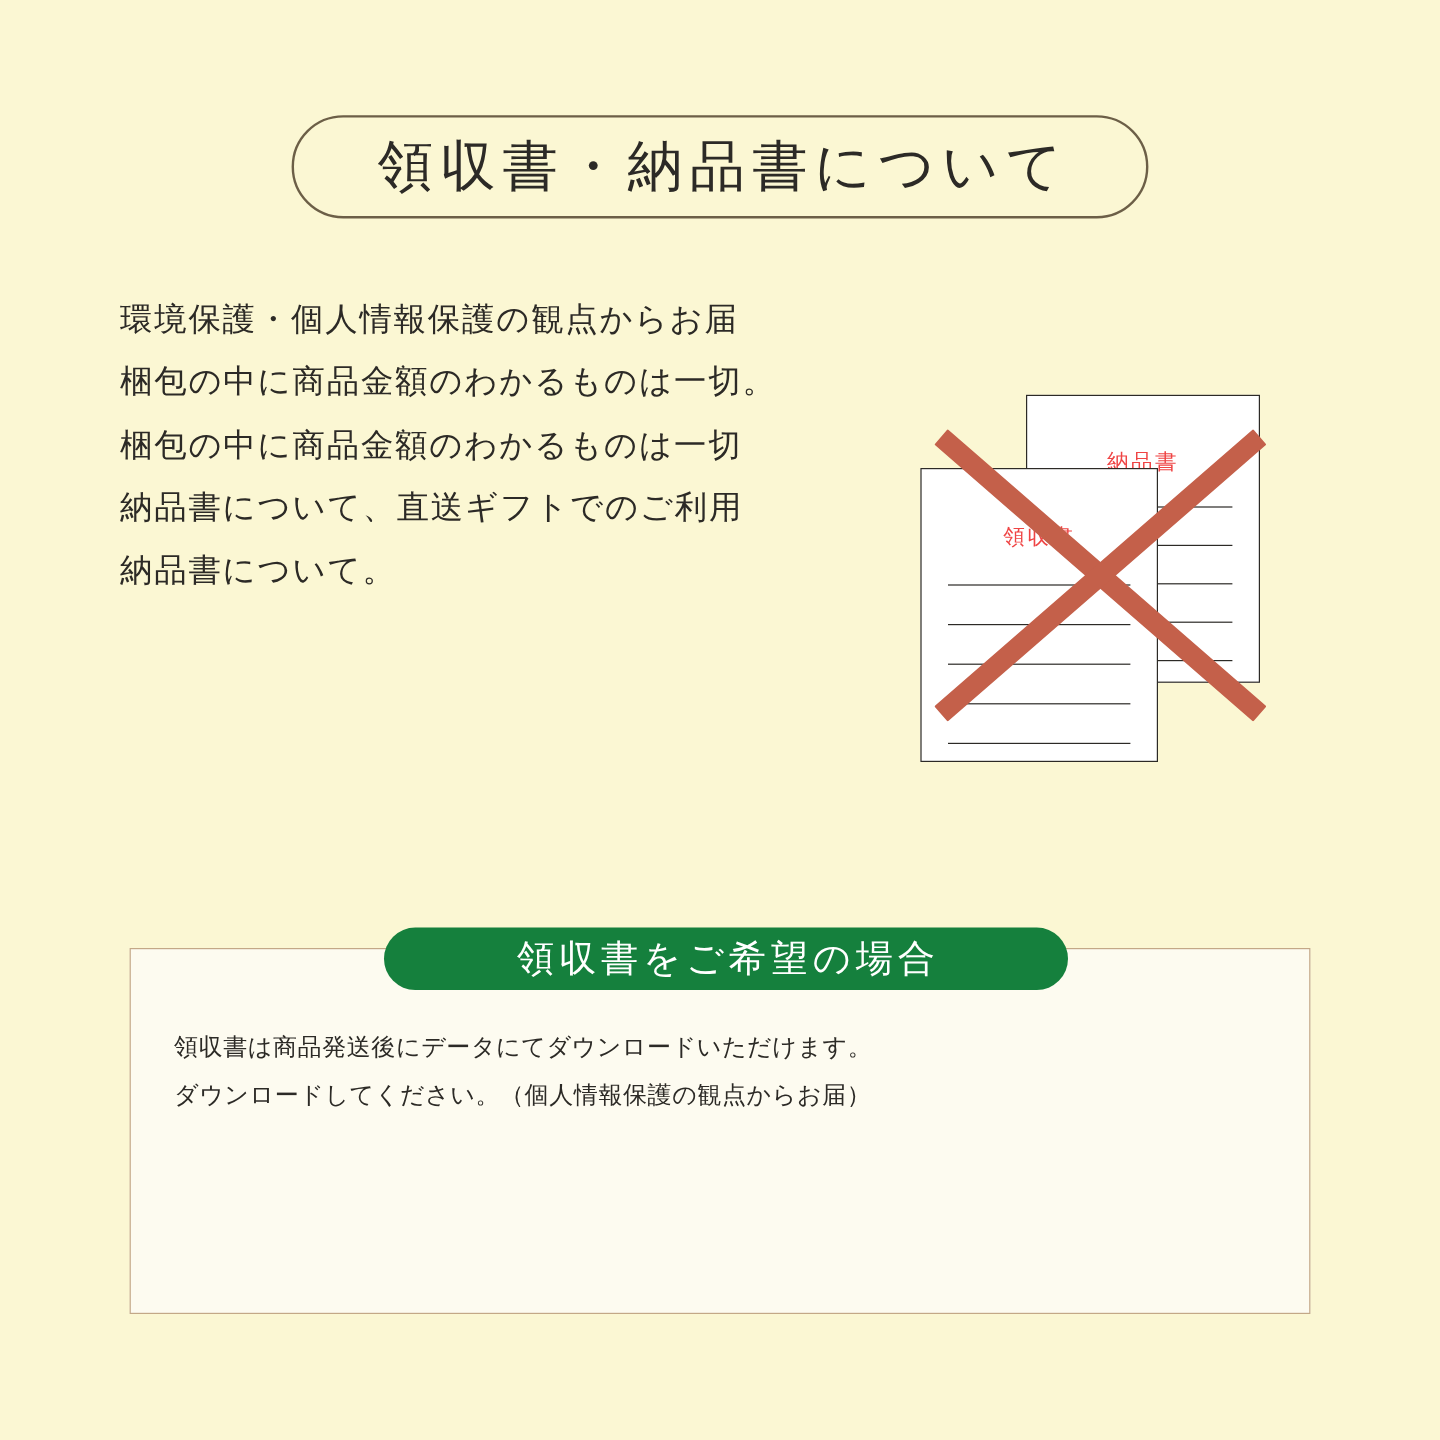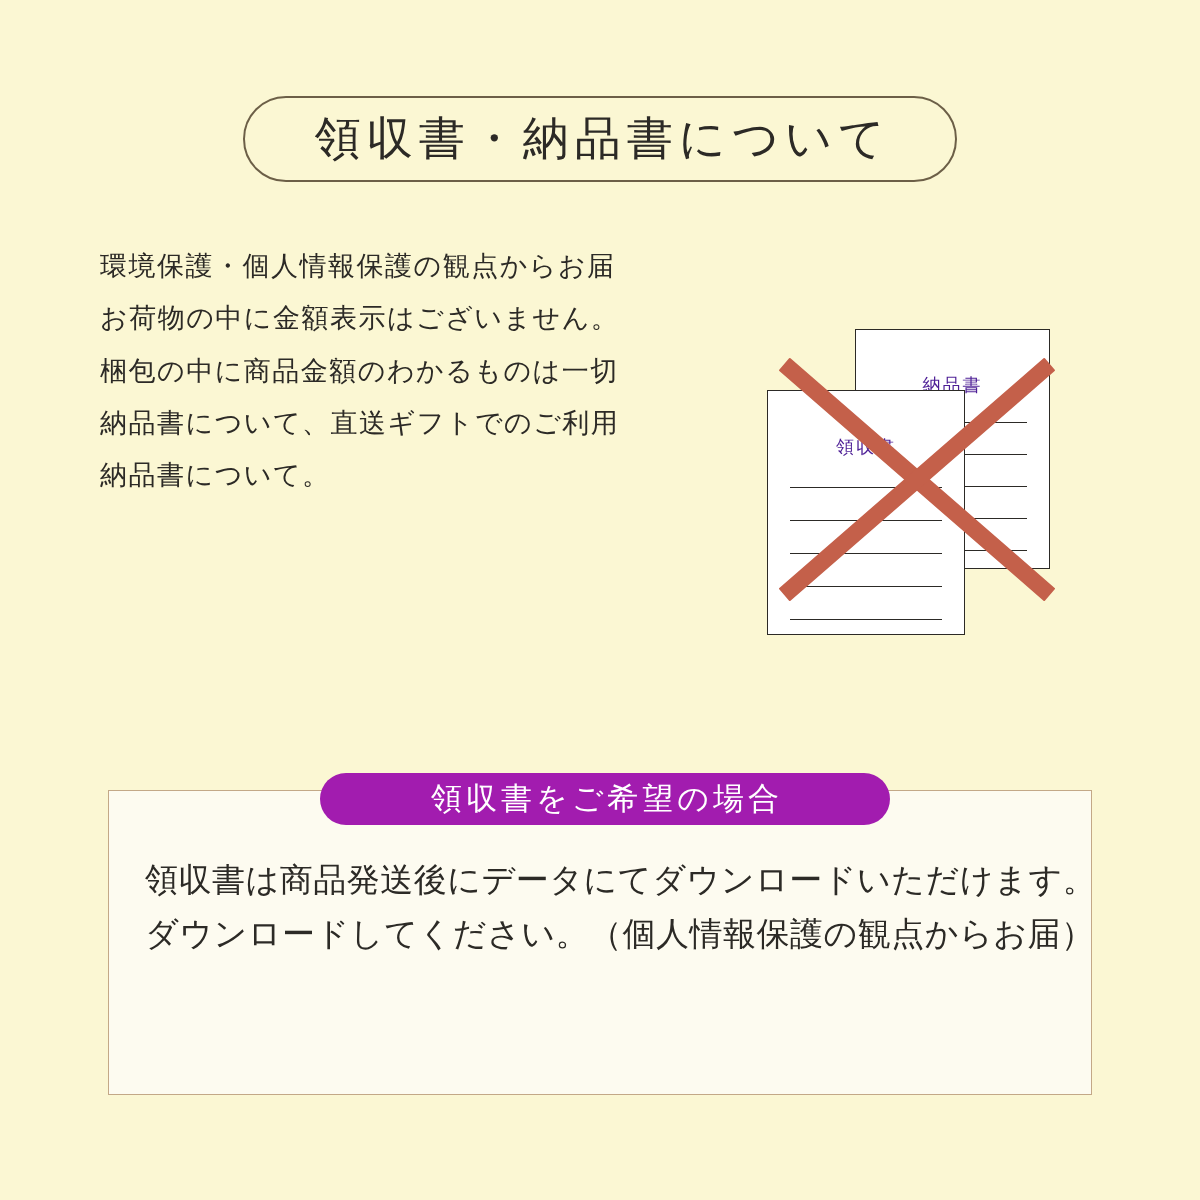--- a/index.html
+++ b/index.html
@@ -88,21 +88,21 @@
     width: 198px;
     height: 245px;
   }
   .doc-title {
     position: absolute;
     left: 0;
     right: 0;
     text-align: center;
     font-size: 18px;
     letter-spacing: 2px;
-    color: #4c1d95;
+    color: #ef4444;
   }
   .doc-back .doc-title { top: 43px; }
   .doc-front .doc-title { top: 44px; }
 
   .doc-line {
     position: absolute;
     height: 0;
     border-top: 1.5px solid #2c2a26;
   }
   .doc-back .doc-line { left: 22px; right: 22px; }
@@ -139,21 +139,21 @@
     border: 1.5px solid #c3a887;
     background: #fdfbf0;
     box-sizing: border-box;
   }
   .notice-label {
     position: absolute;
     left: 320px;
     top: 773px;
     width: 570px;
     height: 52px;
-    background: #a21caf;
+    background: #15803d;
     border-radius: 26px;
     display: flex;
     align-items: center;
     justify-content: center;
     box-sizing: border-box;
   }
   .notice-label-text {
     font-size: 31px;
     letter-spacing: 4px;
     color: #ffffff;
@@ -161,39 +161,39 @@
     text-indent: 4px;
   }
   .notice-body {
     position: absolute;
     left: 145px;
     top: 862px;
     width: 930px;
   }
   .notice-body p {
     margin: 0 0 18px 0;
-    font-size: 33px;
+    font-size: 20px;
     line-height: 1.1;
     letter-spacing: 0.5px;
     color: #2c2a26;
     white-space: nowrap;
   }
 </style>
 </head>
 <body>
 
 <div class="page">
 
   <div class="title-wrap">
     <div class="title-text">領収書・納品書について</div>
   </div>
 
   <div class="intro">
     <p>環境保護・個人情報保護の観点からお届</p>
-    <p>お荷物の中に金額表示はございません。</p>
+    <p>梱包の中に商品金額のわかるものは一切。</p>
     <p>梱包の中に商品金額のわかるものは一切</p>
     <p>納品書について、直送ギフトでのご利用</p>
     <p>納品書について。</p>
   </div>
 
   <div class="docs">
 
     <div class="doc doc-back">
       <div class="doc-title">納品書</div>
       <div class="doc-line" style="top:92px;"></div>

